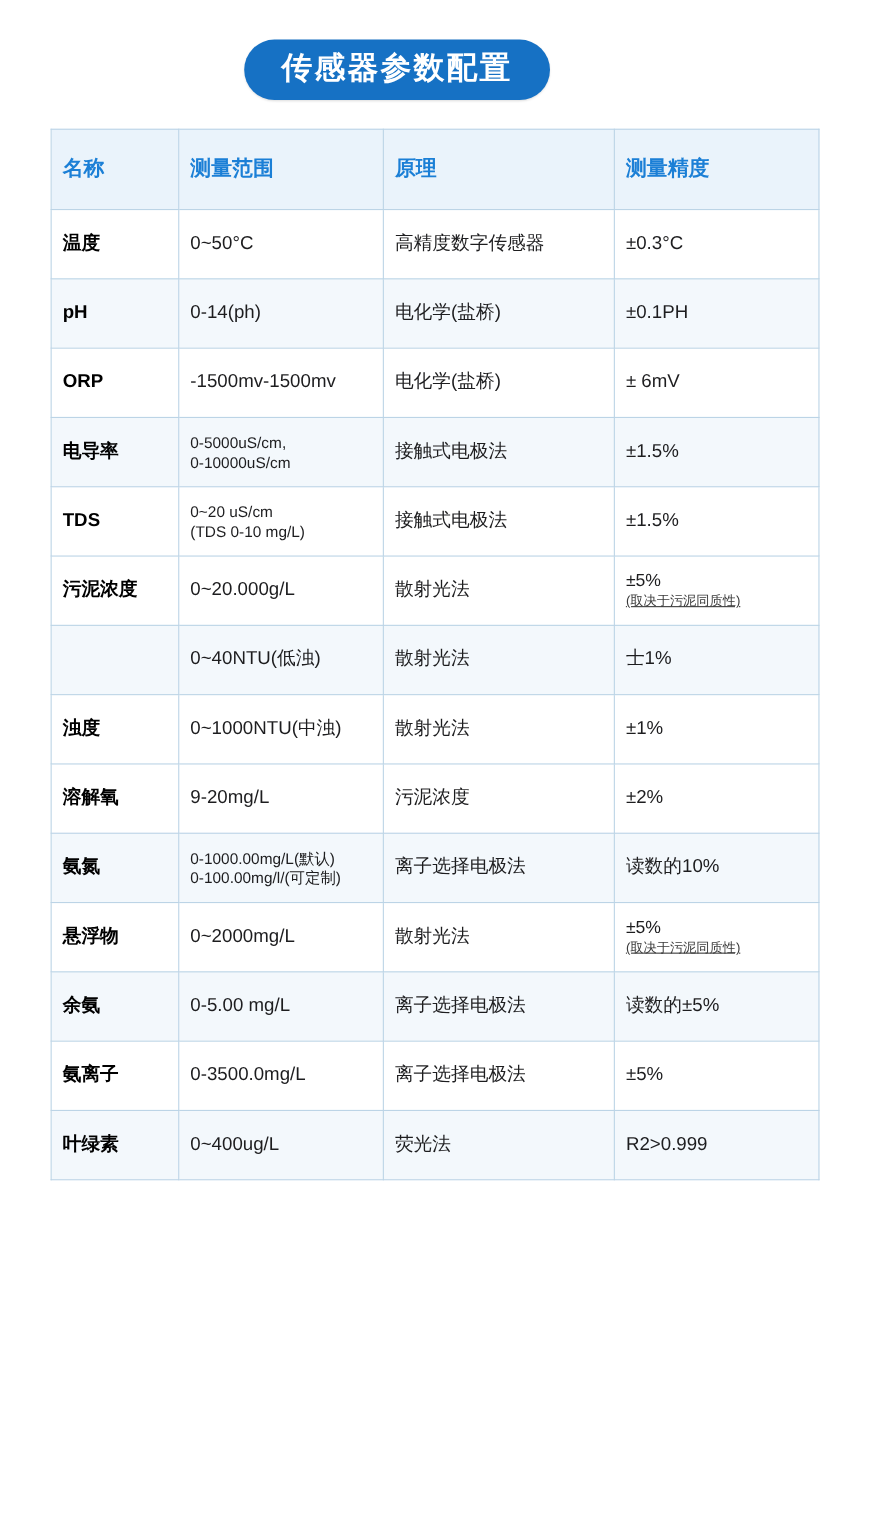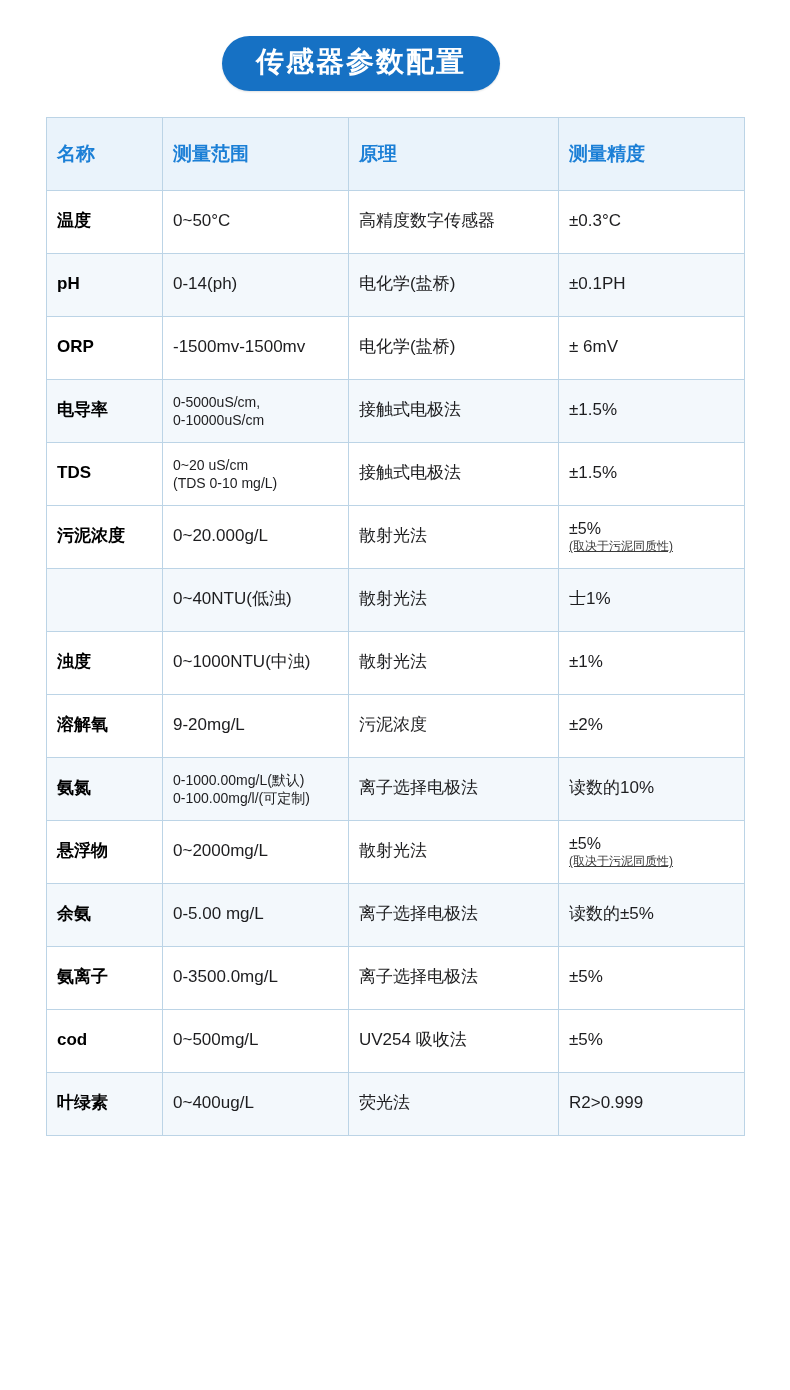--- a/index.html
+++ b/index.html
@@ -213,26 +213,20 @@
             <td class="range">0-5.00 mg/L</td>
             <td class="principle">离子选择电极法</td>
             <td class="accuracy">读数的±5%</td>
           </tr>
           <tr class="odd rowheight">
             <td class="name">氨离子</td>
             <td class="range">0-3500.0mg/L</td>
             <td class="principle">离子选择电极法</td>
             <td class="accuracy">±5%</td>
           </tr>
-          <tr class="odd rowheight">
-            <td class="name">cod</td>
-            <td class="range">0~500mg/L</td>
-            <td class="principle">UV254 吸收法</td>
-            <td class="accuracy">±5%</td>
-          </tr>
           <tr class="even rowheight">
             <td class="name">叶绿素</td>
             <td class="range">0~400ug/L</td>
             <td class="principle">荧光法</td>
             <td class="accuracy">R2&gt;0.999</td>
           </tr>
         </tbody>
     </table>
   </div>
 

